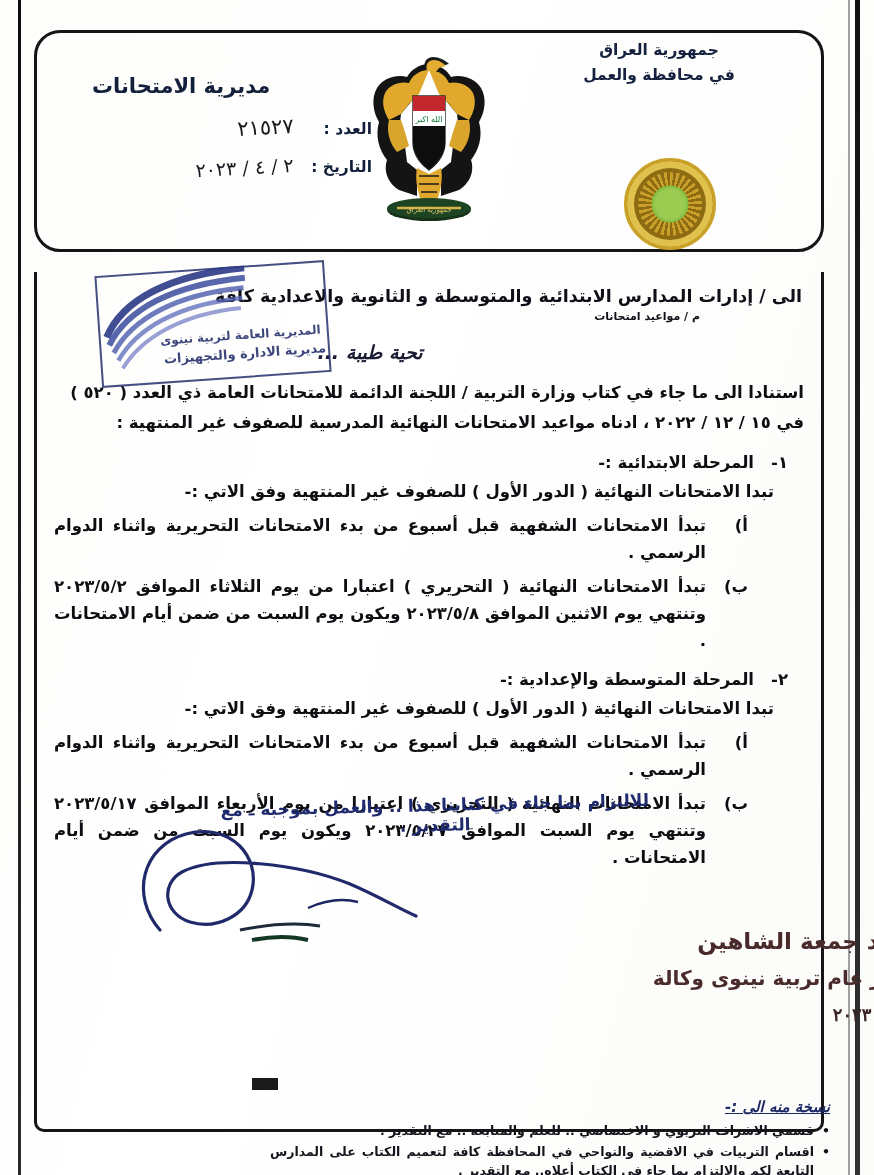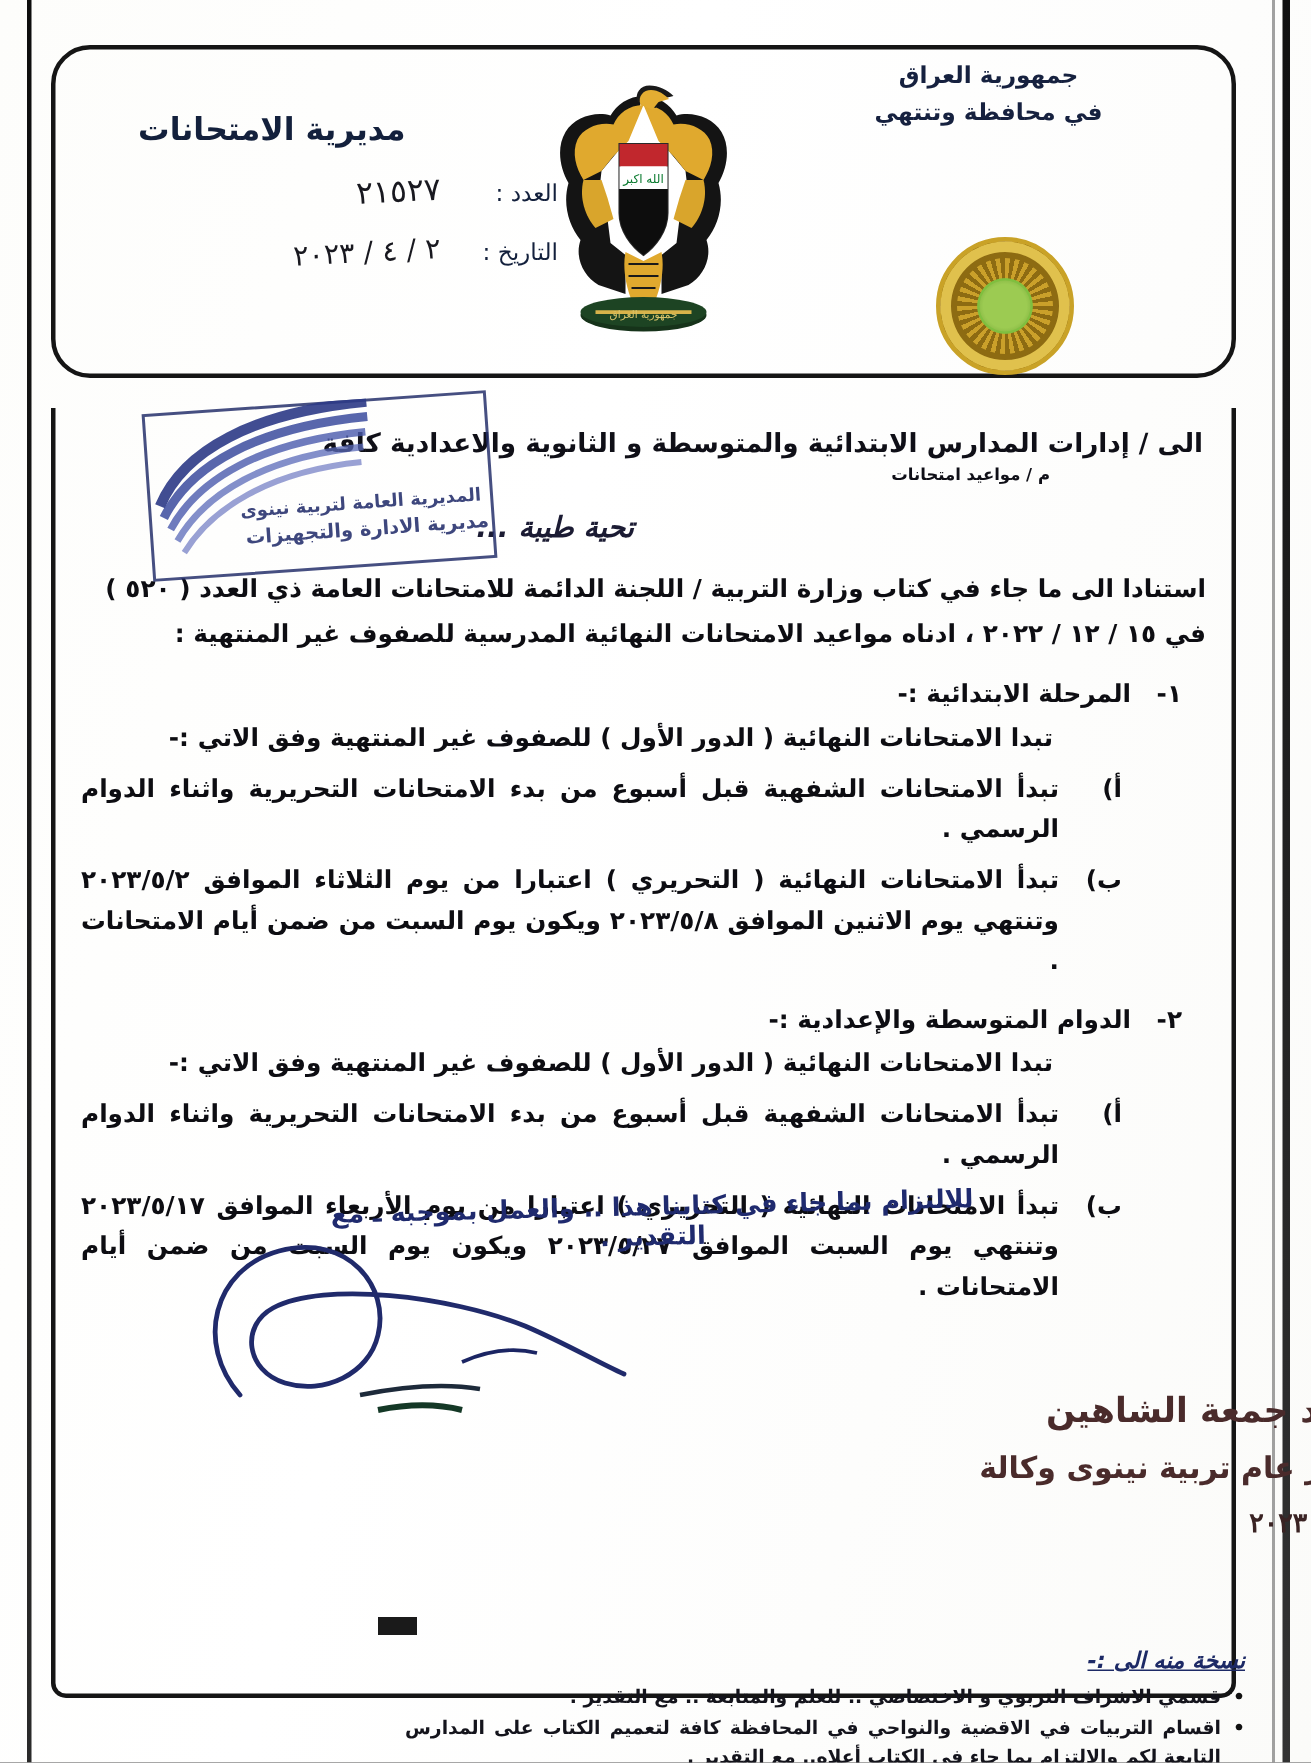--- a/index.html
+++ b/index.html
@@ -76,21 +76,21 @@
   }
   .exam-dir-title{
     font-size:21px;font-weight:bold;color:#13203c;
     text-align:left;padding-left:10px;letter-spacing:.3px;
   }
   .field-row{
     display:flex;align-items:flex-end;justify-content:flex-start;
     margin-top:16px;direction:rtl;
   }
   .field-label{
-    font-size:15.5px;font-weight:normal;color:#13203c;white-space:nowrap;
+    font-size:15.5px;font-weight:bold;color:#13203c;white-space:nowrap;
     min-width:64px;text-align:right;
   }
   .field-hand{
     font-size:21px;color:#18181f;
     margin-right:14px;letter-spacing:7px;
     font-family:"DejaVu Serif","Liberation Serif",serif;
     transform:rotate(-3deg);transform-origin:right bottom;
     white-space:nowrap;
   }
   .field-row.date .field-hand{letter-spacing:5px;font-size:19px;}
@@ -126,21 +126,21 @@
 
   .section{margin-top:16px;}
   .sec-head{
     display:flex;direction:rtl;font-size:16.5px;font-weight:bold;
     color:#0d0d12;margin-right:22px;
   }
   .sec-num{min-width:34px;}
   .sec-title{text-decoration:none;}
   .sec-intro{
     font-size:16.5px;font-weight:bold;color:#0d0d12;
-    margin:6px 108px 0 0;line-height:27px;
+    margin:6px 36px 0 0;line-height:27px;
   }
   .sub{
     display:flex;direction:rtl;font-size:16.5px;font-weight:bold;
     color:#0d0d12;margin:7px 62px 0 4px;line-height:27px;
   }
   .sub-label{min-width:42px;flex:0 0 42px;}
   .sub-text{flex:1;text-align:justify;}
 
   
   .hand-note{
@@ -216,21 +216,21 @@
   <div class="frame-left"></div>
   <div class="frame-right"></div>
   <div class="frame-right2"></div>
 
   <div class="header-box"></div>
 
   <div class="header-inner">
 
     <div class="ministry">
       <div>جمهورية العراق</div>
-      <div>في محافظة وتنتهي</div>
+      <div>في محافظة والعمل</div>
     </div>
 
     <div class="seal"></div>
 
     <div class="emblem">
       <svg viewBox="0 0 124 176" width="124" height="176" aria-hidden="true">
 
         <path d="M62 14 C52 14 44 20 40 27 C30 24 16 28 10 38 C4 48 6 62 12 72
                  C8 86 12 100 20 110 C16 122 22 134 32 140
                  L50 146 L50 120 L40 112 L38 96 L32 82 L34 64 L44 52 L52 40 Z" fill="#141414"></path>
@@ -304,21 +304,21 @@
       </div>
       <div class="sub">
         <span class="sub-label">ب)</span>
         <span class="sub-text">تبدأ الامتحانات النهائية ( التحريري ) اعتبارا من يوم الثلاثاء الموافق ٢٠٢٣/٥/٢ وتنتهي يوم الاثنين الموافق ٢٠٢٣/٥/٨ ويكون يوم السبت من ضمن أيام الامتحانات .</span>
       </div>
     </div>
 
     <div class="section">
       <div class="sec-head">
         <span class="sec-num">٢-</span>
-        <span class="sec-title">الدوام المتوسطة والإعدادية :-</span>
+        <span class="sec-title">المرحلة المتوسطة والإعدادية :-</span>
       </div>
       <div class="sec-intro">تبدا الامتحانات النهائية ( الدور الأول ) للصفوف غير المنتهية وفق الاتي :-</div>
 
       <div class="sub">
         <span class="sub-label">أ)</span>
         <span class="sub-text">تبدأ الامتحانات الشفهية قبل أسبوع من بدء الامتحانات التحريرية واثناء الدوام الرسمي .</span>
       </div>
       <div class="sub">
         <span class="sub-label">ب)</span>
         <span class="sub-text">تبدأ الامتحانات النهائية ( التحريري ) اعتبارا من يوم الأربعاء الموافق ٢٠٢٣/٥/١٧ وتنتهي يوم السبت الموافق ٢٠٢٣/٥/٢٧ ويكون يوم السبت من ضمن أيام الامتحانات .</span>

